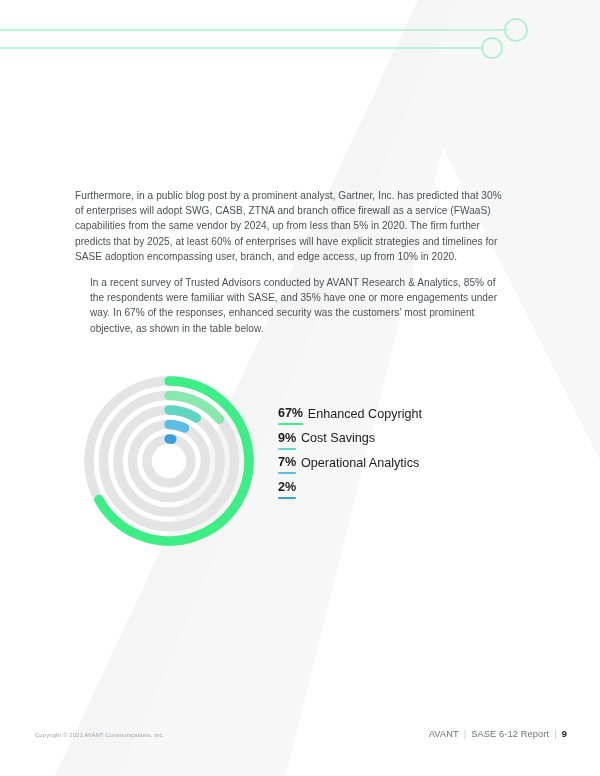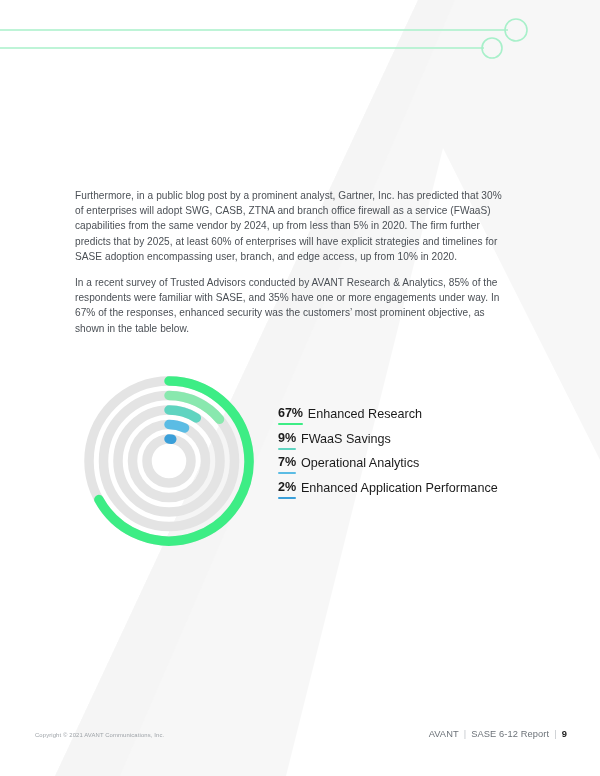--- a/index.html
+++ b/index.html
@@ -44,21 +44,21 @@
     z-index: 3;
   }
   .para {
     font-size: 10.1px;
     line-height: 15.2px;
     color: #4a4f55;
     margin: 0 0 11px 0;
     text-align: left;
     letter-spacing: 0.005em;
   }
-  .para:last-child { margin-bottom: 0; }
+  .para:last-child { margin-bottom: 0; margin-left: 15px; }
 
   
   .figure {
     position: absolute;
     left: 0;
     top: 368px;
     width: 600px;
     height: 190px;
     z-index: 3;
   }
@@ -72,21 +72,21 @@
   .donut svg { display: block; }
 
   .legend {
     position: absolute;
     left: 278px;
     top: 38px;
     width: 290px;
   }
   .legend-row {
     display: flex;
-    align-items: flex-end;
+    align-items: center;
     margin-bottom: 9.5px;
     position: relative;
   }
   .legend-row:last-child { margin-bottom: 0; }
   .legend-pct {
     font-size: 12.6px;
     font-weight: bold;
     color: #1b1b1b;
     letter-spacing: -0.01em;
     position: relative;
@@ -188,37 +188,36 @@
           <path d="M 85 56.5 A 36.5 36.5 0 0 1 100.54094414212516 59.97381258499029" fill="none" stroke="#5bbce4" stroke-width="9.5" stroke-linecap="round"></path>
           <path d="M 85 71 A 22 22 0 0 1 87.7573311384147 71.1734765710815" fill="none" stroke="#3a9fd9" stroke-width="9.5" stroke-linecap="round"></path>
         </g>
     </svg>
   </div>
 
   <div class="legend">
 
     <div class="legend-row">
       <span class="legend-pct" style="--swatch:#3ded85">67%</span>
-      <span class="legend-label">Enhanced Research</span>
+      <span class="legend-label">Enhanced Copyright</span>
     </div>
 
 
     <div class="legend-row">
       <span class="legend-pct" style="--swatch:#5fd4c0">9%</span>
-      <span class="legend-label">FWaaS Savings</span>
+      <span class="legend-label">Cost Savings</span>
     </div>
 
     <div class="legend-row">
       <span class="legend-pct" style="--swatch:#5bbce4">7%</span>
       <span class="legend-label">Operational Analytics</span>
     </div>
 
     <div class="legend-row">
       <span class="legend-pct" style="--swatch:#3a9fd9">2%</span>
-      <span class="legend-label">Enhanced Application Performance</span>
     </div>
 
   </div>
 </div>
 
 <div class="footer">
   <div class="footer-left">Copyright © 2021 AVANT Communications, Inc.</div>
   <div class="footer-right">
     <span>AVANT</span>
     <span class="footer-sep">|</span>

